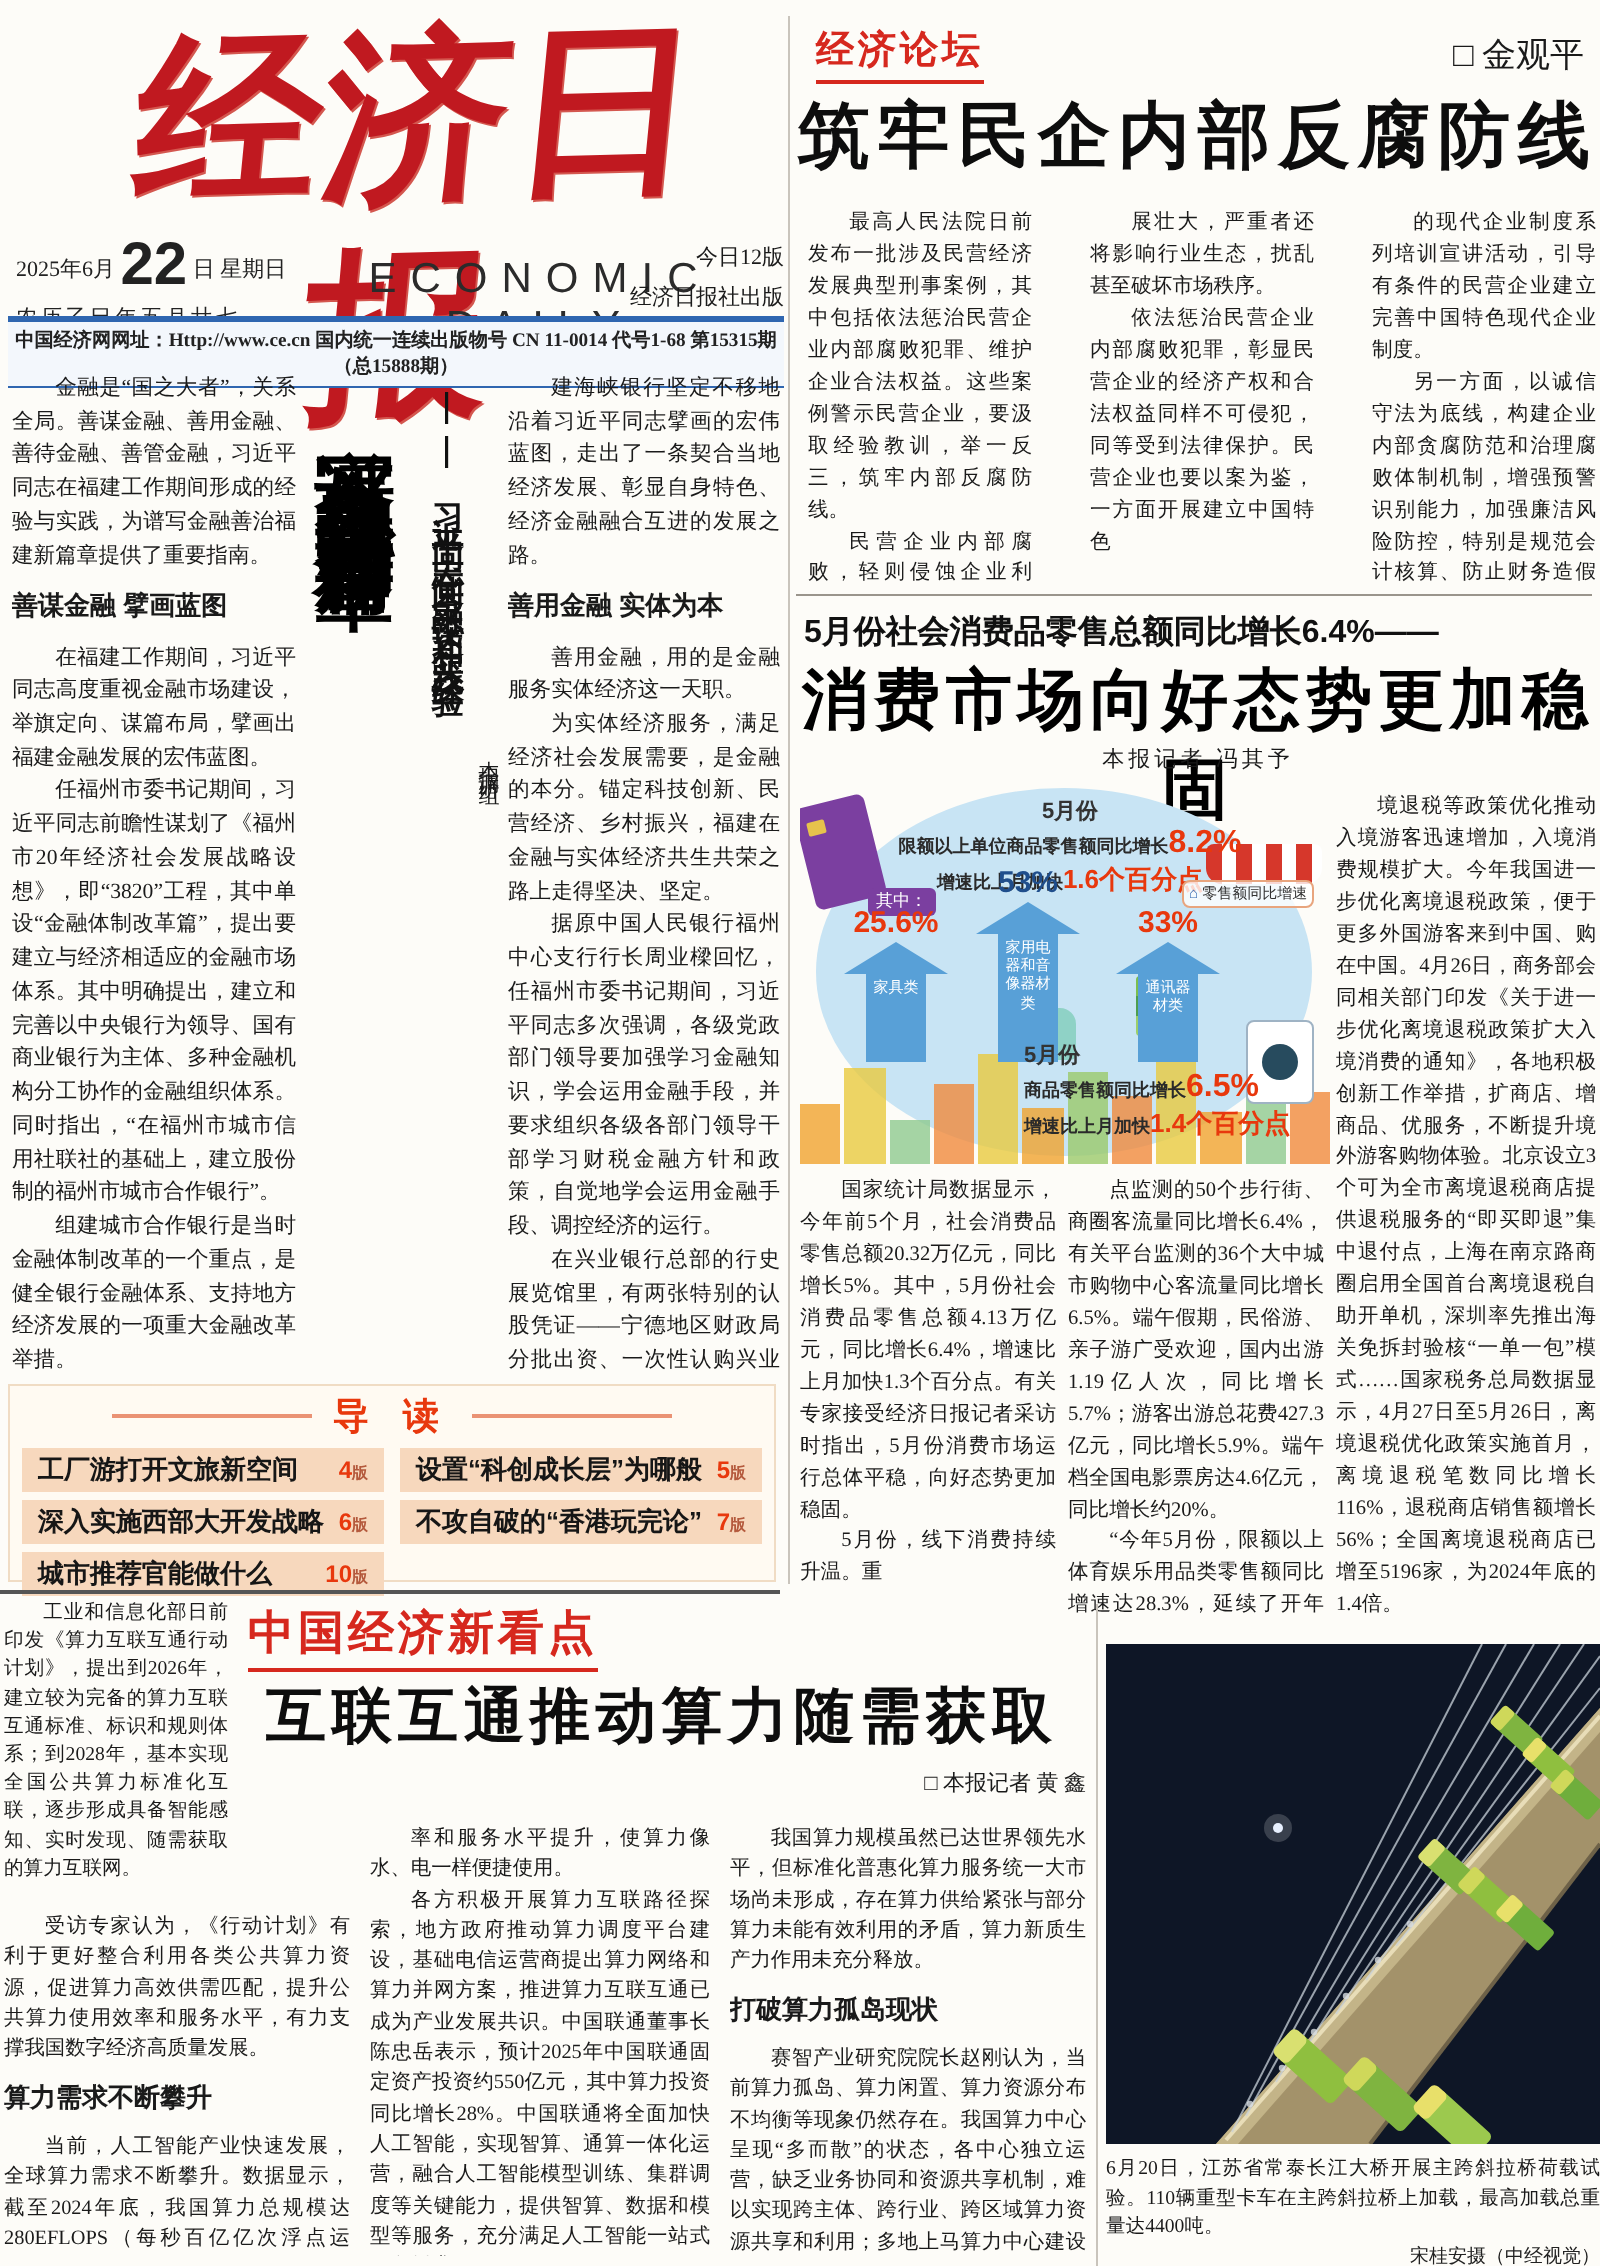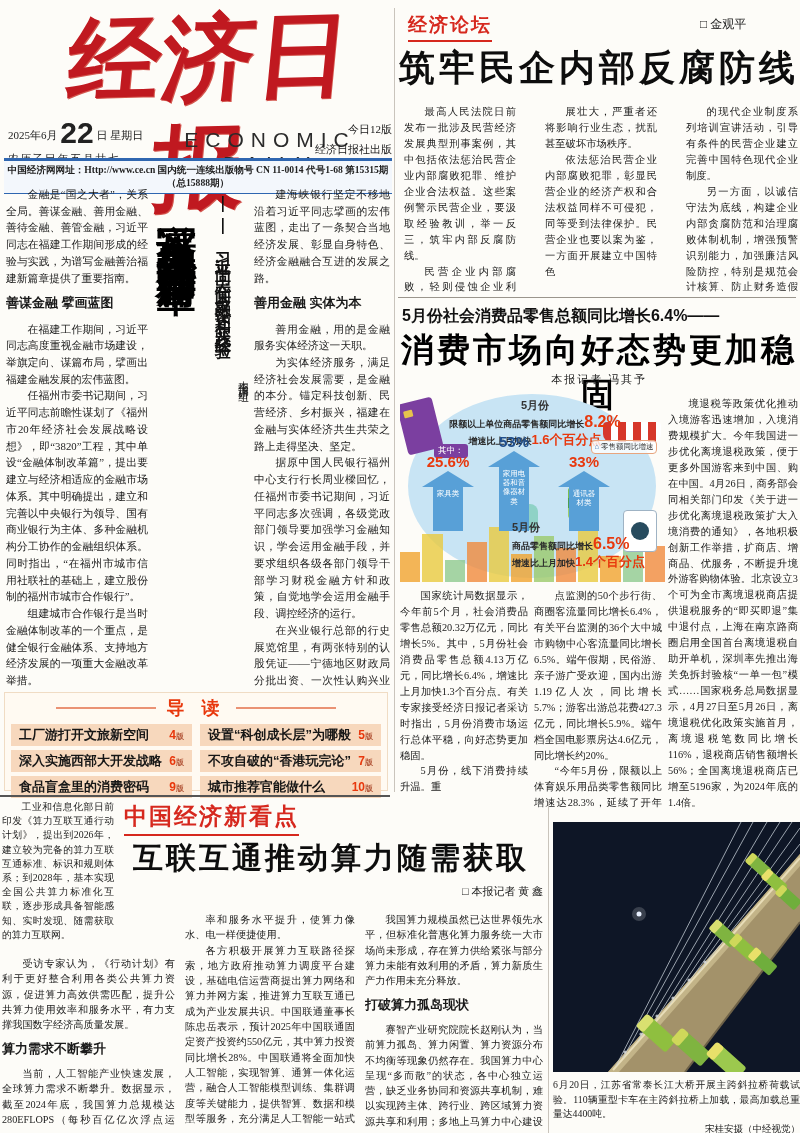--- a/index.html
+++ b/index.html
@@ -20,21 +20,21 @@
   .lunar{letter-spacing:2px;margin-top:2px;font-size:10.5px;}
   .eng-title{left:150px;top:128px;width:240px;text-align:center;font-family:"Liberation Sans",sans-serif;
     font-size:21px;letter-spacing:7px;color:#2b2b2b;}
   .edition-block{left:300px;top:120px;width:92px;text-align:right;font-size:11px;line-height:1.8;}
   .info-bar{left:4px;top:158px;width:388px;border-top:3px solid #2f66b0;border-bottom:1px solid #2f66b0;
     background:#f3f7fc;font-size:9.6px;font-weight:bold;text-align:center;padding:3px 0;color:#222;}
 
   
   .forum-kicker{left:408px;top:12px;font-family:"Liberation Sans",sans-serif;font-size:19px;font-weight:bold;
     color:#d6281e;border-bottom:2px solid #d6281e;padding-bottom:2px;letter-spacing:2px;}
-  .forum-author{left:700px;top:16px;width:92px;font-size:12px;}
+  .forum-author{left:700px;top:16px;width:92px;font-size:17px;text-align:right;}
   .forum-headline{left:398px;top:44px;width:402px;text-align:center;font-family:"Liberation Sans",sans-serif;
     font-size:36px;font-weight:900;letter-spacing:4px;color:#0d0d0d;}
   .forum-cols{left:404px;top:104px;width:394px;height:188px;display:flex;gap:29px;overflow:hidden;}
   .ncol{flex:1;font-size:10.3px;line-height:1.55;text-align:justify;overflow:hidden;}
   .ncol p,.vcol p{margin:0;text-indent:2em;}
 
   
   .main-left-col{left:6px;top:186px;width:142px;height:503px;font-size:10.8px;line-height:1.55;
     text-align:justify;overflow:hidden;}
   .sec-head{font-family:"Liberation Sans",sans-serif;font-weight:bold;font-size:13px;
@@ -208,24 +208,20 @@
       </div>
       <div class="dg-item">
         <span>深入实施西部大开发战略</span>
         <span class="dg-page"><b>6</b><i>版</i></span>
       </div>
       <div class="dg-item">
         <span>不攻自破的“香港玩完论”</span>
         <span class="dg-page"><b>7</b><i>版</i></span>
       </div>
       <div class="dg-item">
-        <span>食品盲盒里的消费密码</span>
-        <span class="dg-page"><b>9</b><i>版</i></span>
-      </div>
-      <div class="dg-item">
         <span>城市推荐官能做什么</span>
         <span class="dg-page"><b>10</b><i>版</i></span>
       </div>
     </div>
   </div>
 
   <div class="hairline-h" style="left:0;top:795px;width:390px;height:2px;background:#555;"></div>
 
   <div class="abs cons-kicker">5月份社会消费品零售总额同比增长6.4%——</div>
   <div class="abs cons-headline">消费市场向好态势更加稳固</div>

